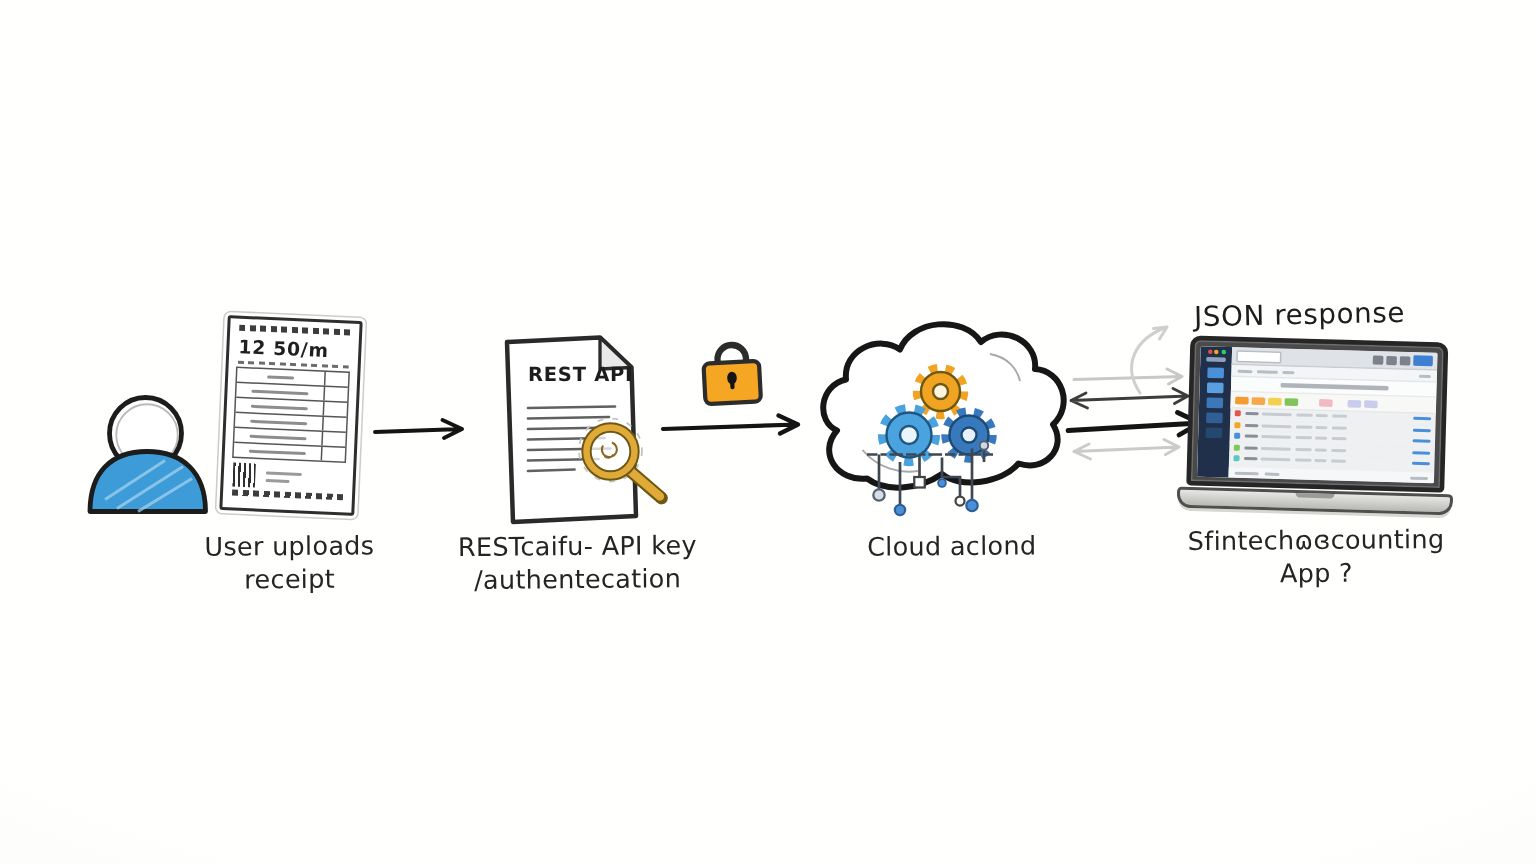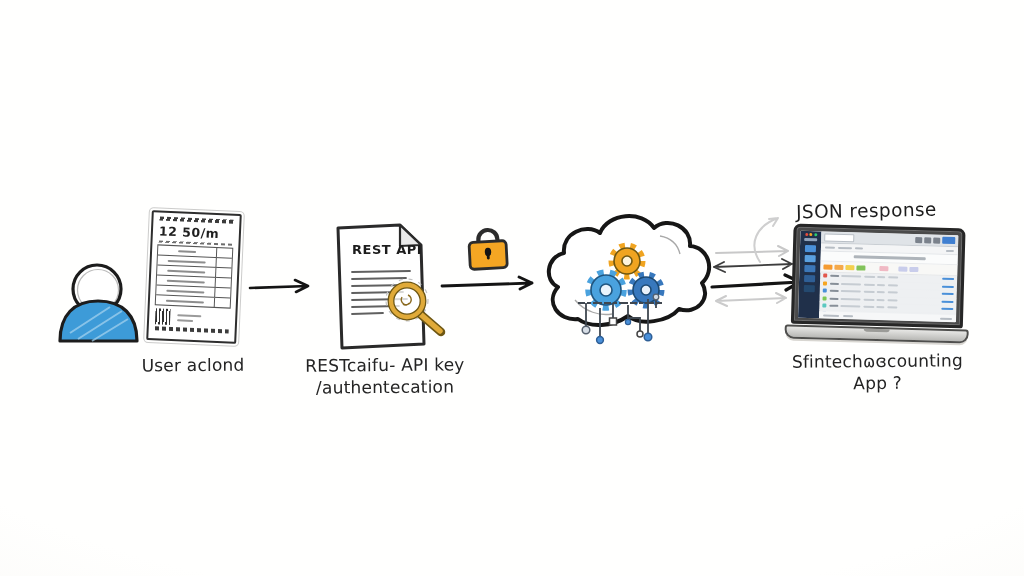--- a/index.html
+++ b/index.html
@@ -341,26 +341,28 @@
           </div>
         </div>
       </div>
     </div>
     <div class="lt-base">
       <div class="lt-notch"></div>
     </div>
   </div>
 
   <div class="step-label" style="left:108px;top:355px;width:170px">
-    <div>User aclond</div>
+    <div>User uploads</div>
+    <div>receipt</div>
   </div>
   <div class="step-label" style="left:290px;top:355px;width:190px">
     <div>RESTcaifu- API key</div>
     <div>/authentecation</div>
   </div>
   <div class="step-label" style="left:552px;top:355px;width:165px">
+    <div>Cloud aclond</div>
   </div>
   <div class="step-label" style="left:770px;top:351px;width:215px">
     <div>Sfintechɷɞcounting</div>
     <div>App ?</div>
   </div>
   <div class="json-label">JSON response</div>
 </div>
 
 </body></html>

